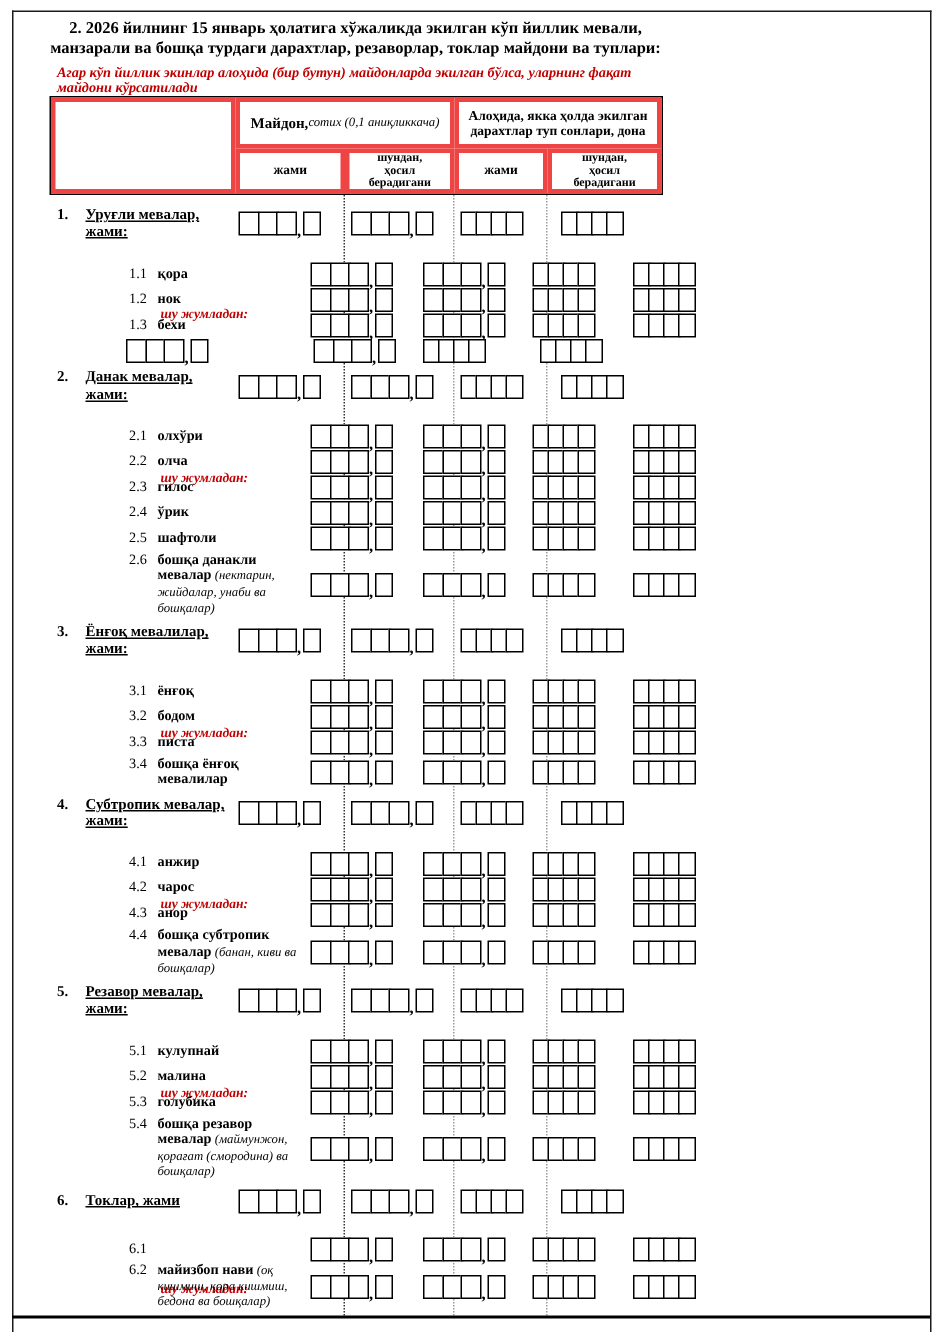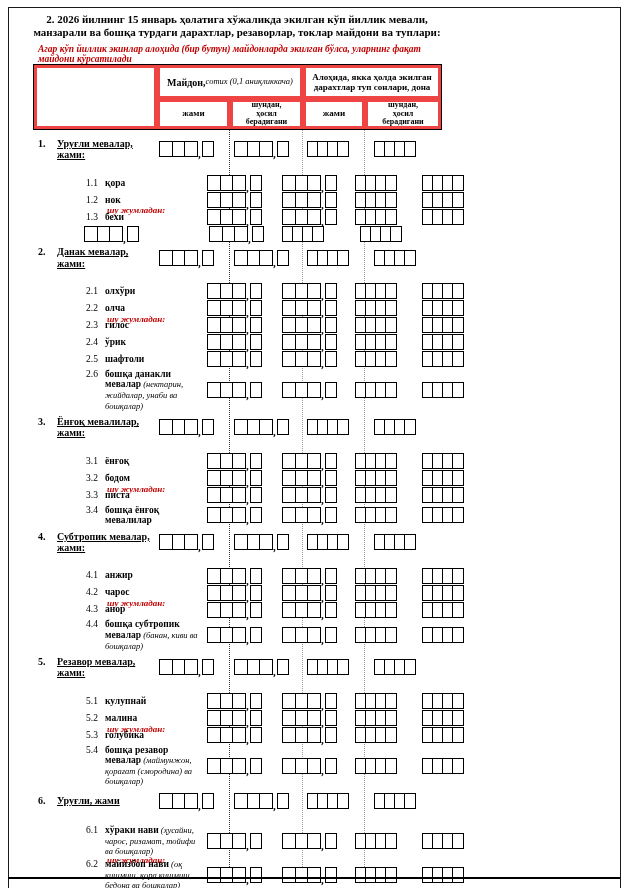--- a/index.html
+++ b/index.html
@@ -1174,21 +1174,21 @@
             <div class="cell"></div>
             <div class="cell"></div>
             <div class="cell"></div>
             <div class="cell"></div>
           </div>
         </div>
       </div>
       <div class="row section">
         <div class="lab">
           <span class="num">6.</span>
-          <span class="txt">Уруғли, жами</span>
+          <span class="txt">Токлар, жами</span>
         </div>
         <div class="bg area bgc1">
           <div class="c3">
             <div class="cell"></div>
             <div class="cell"></div>
             <div class="cell"></div>
           </div>
           <span class="comma">,</span>
           <div class="dcell"></div>
         </div>
@@ -1215,21 +1215,20 @@
             <div class="cell"></div>
             <div class="cell"></div>
             <div class="cell"></div>
           </div>
         </div>
       </div>
       <div class="row note"><span class="note-lab">шу жумладан:</span></div>
       <div class="row item">
         <div class="lab">
           <span class="num">6.1</span>
-          <span class="txt">хўраки нави<i class="par"> (ҳусайни, чарос, ризамат, тойифи ва бошқалар)</i></span>
         </div>
         <div class="bg area bgc1">
           <div class="c3">
             <div class="cell"></div>
             <div class="cell"></div>
             <div class="cell"></div>
           </div>
           <span class="comma">,</span>
           <div class="dcell"></div>
         </div>

